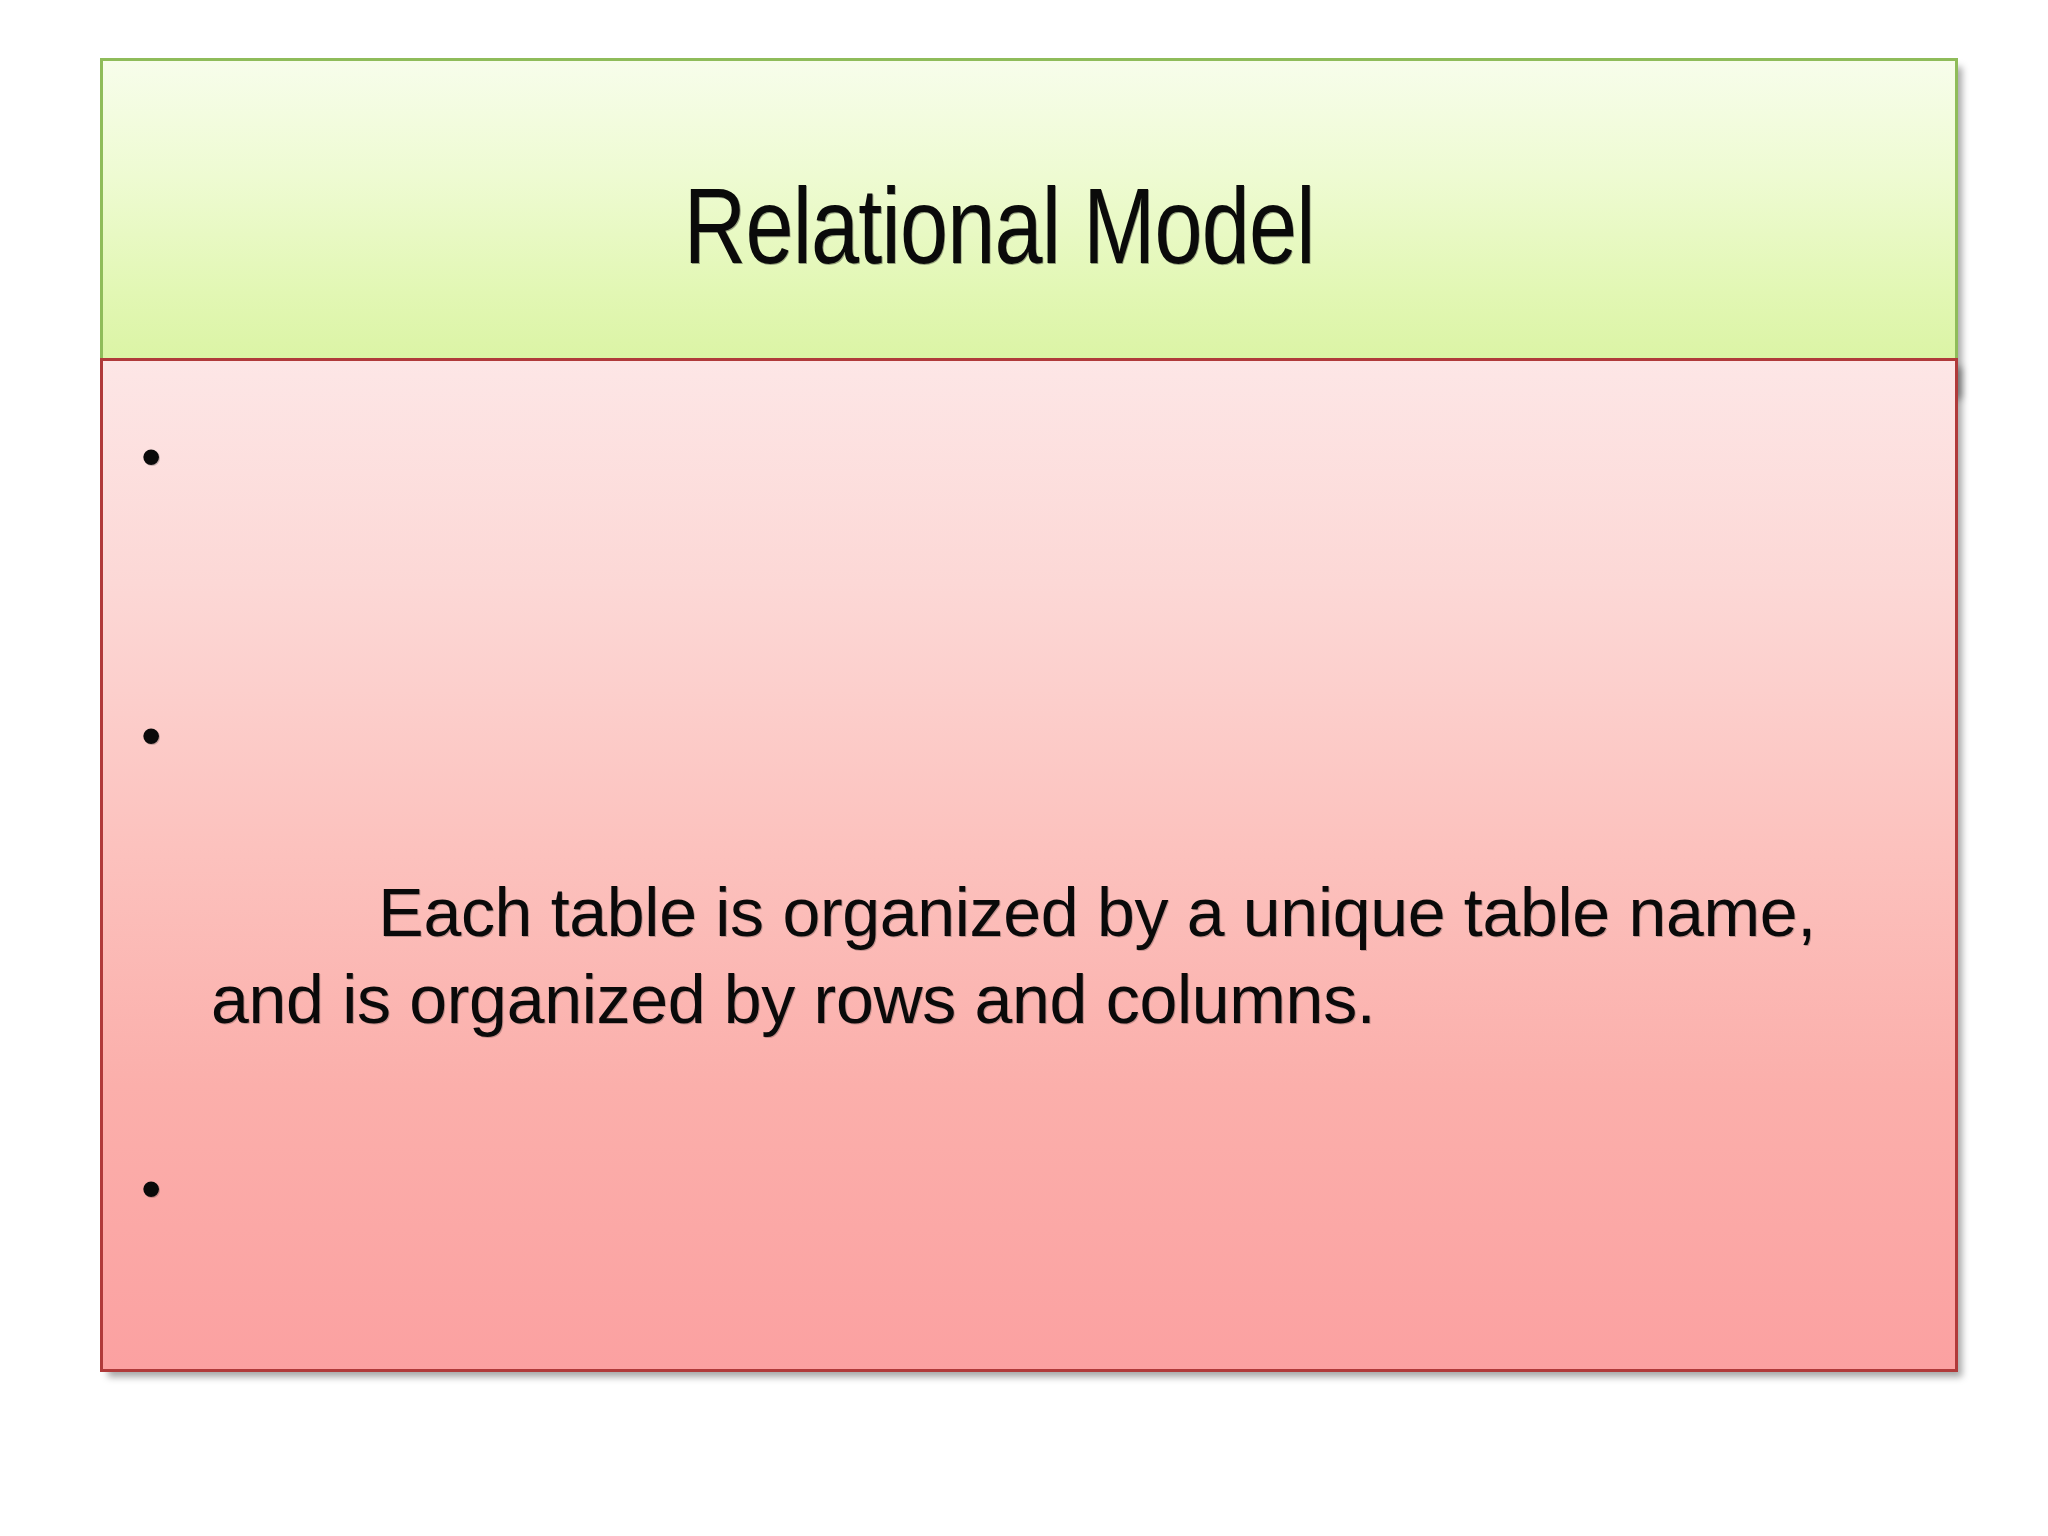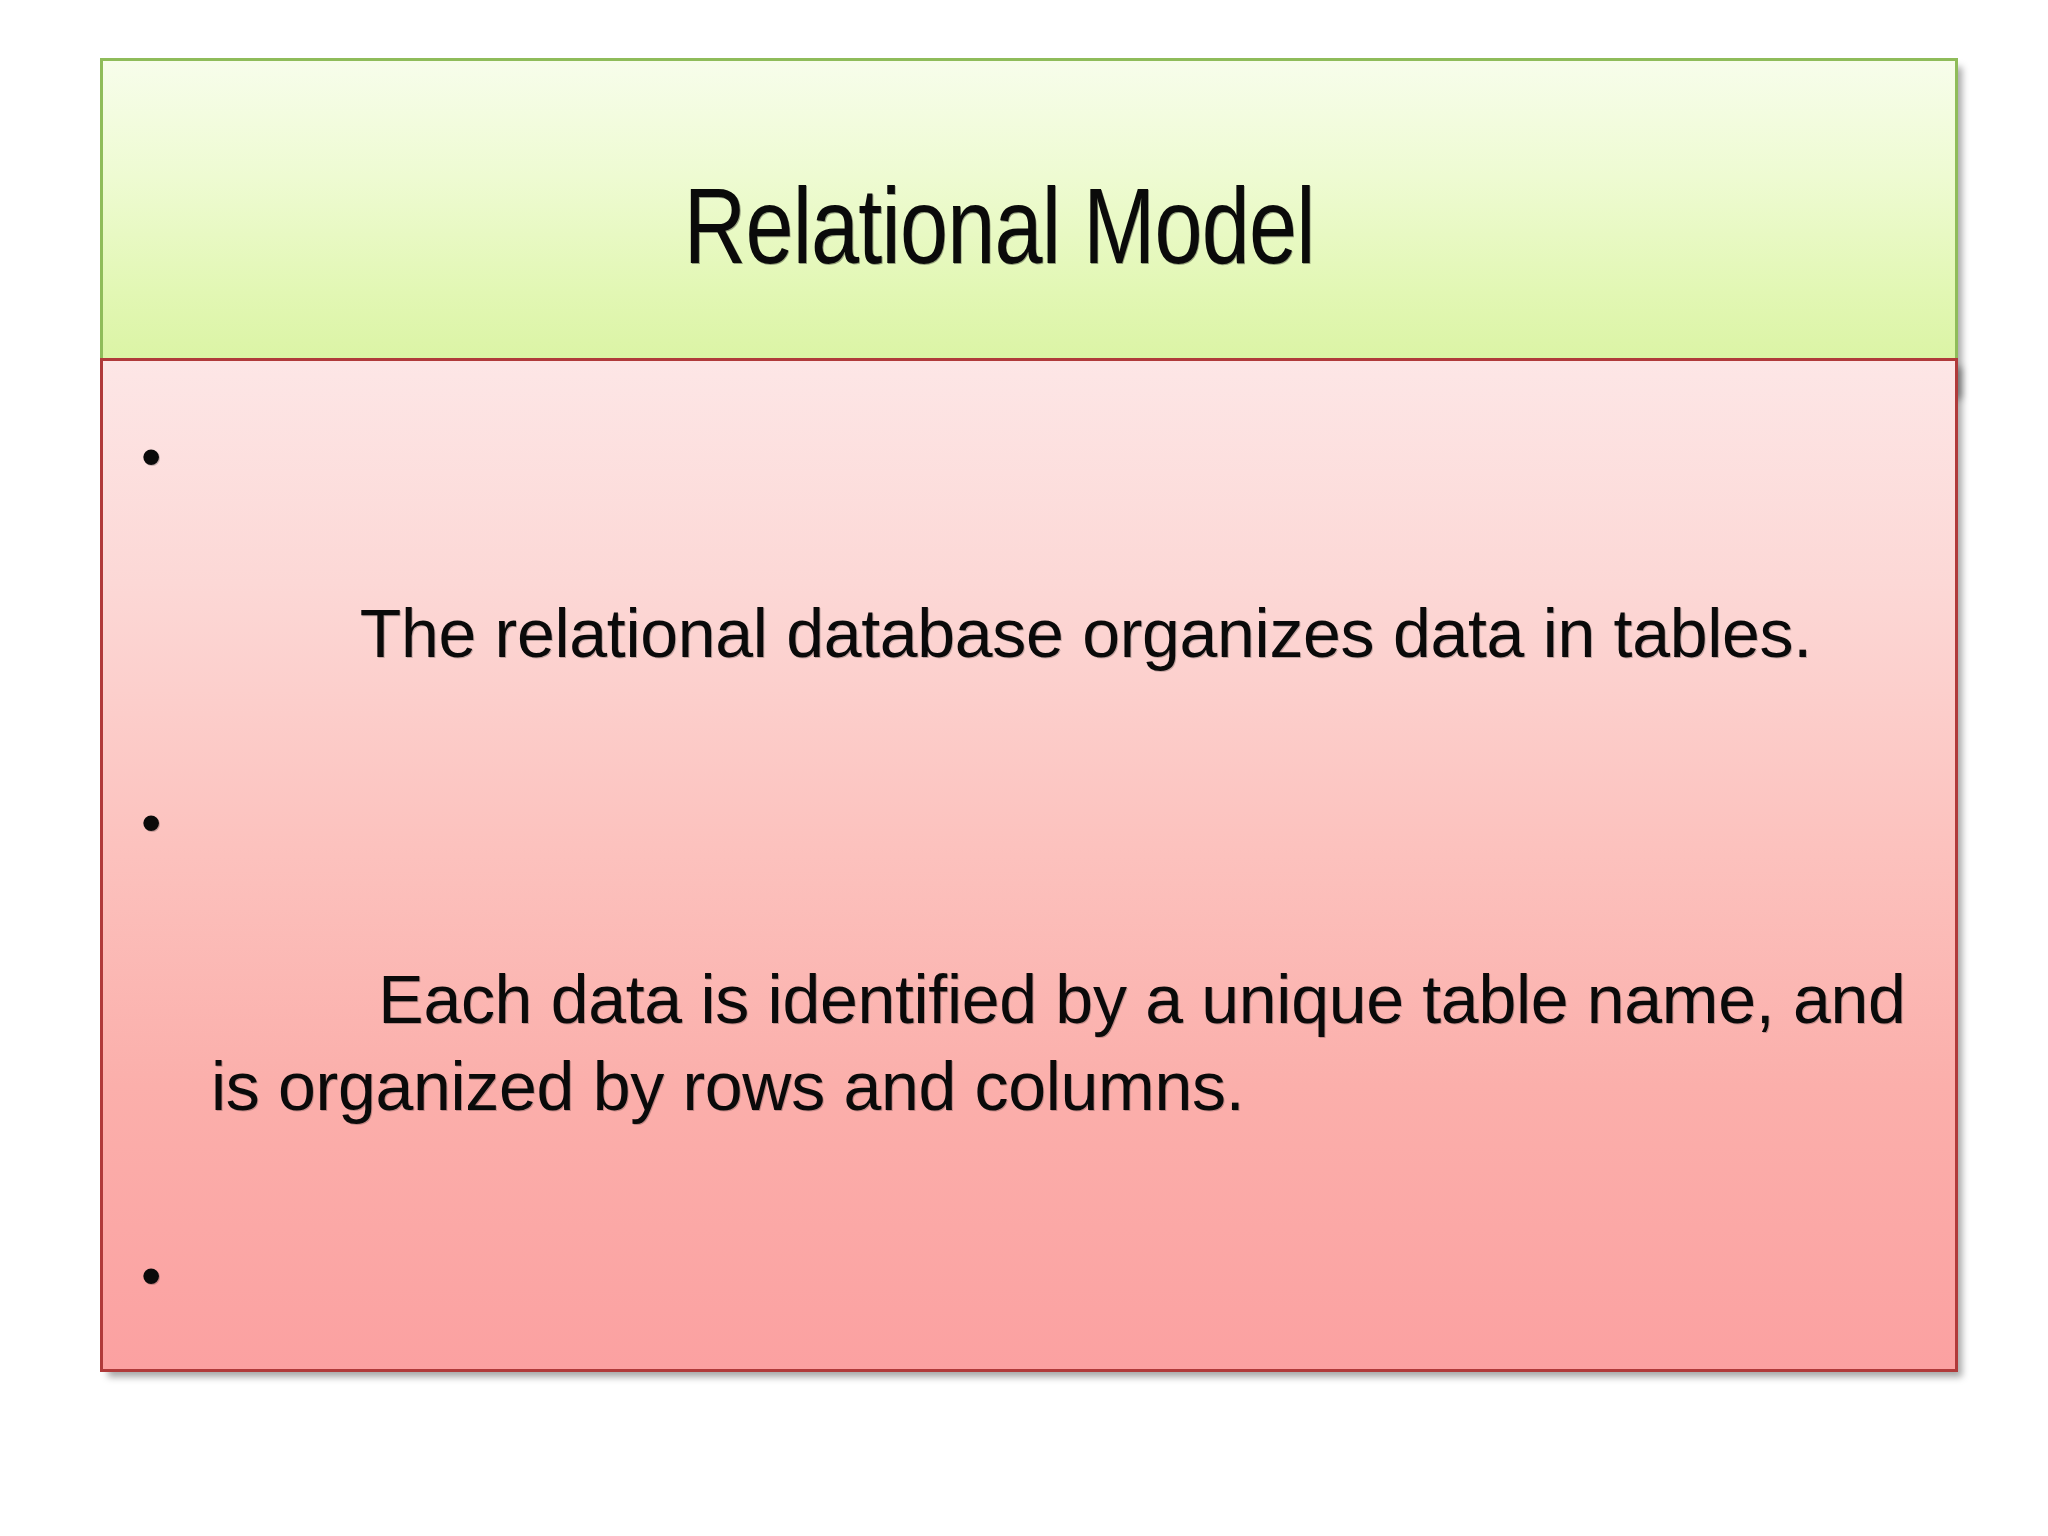--- a/index.html
+++ b/index.html
@@ -107,26 +107,25 @@
 
   <div class="title-box">
     <div class="title-text">Relational Model</div>
   </div>
 
   <div class="body-box">
     <ul class="bullet-list">
 
       <li class="bullet-item">
         <span class="bullet-marker">•</span>
-        <span class="bullet-text">The relational database organizes data in tables.</span>
       </li>
 
       <li class="bullet-item">
         <span class="bullet-marker">•</span>
-        <span class="bullet-text"> Each data is identified by a unique table name, and is organized by rows and columns.</span>
+        <span class="bullet-text"> Each table is organized by a unique table name, and is organized by rows and columns.</span>
       </li>
 
       <li class="bullet-item">
         <span class="bullet-marker">•</span>
         
       </li>
 
     </ul>
   </div>
 

